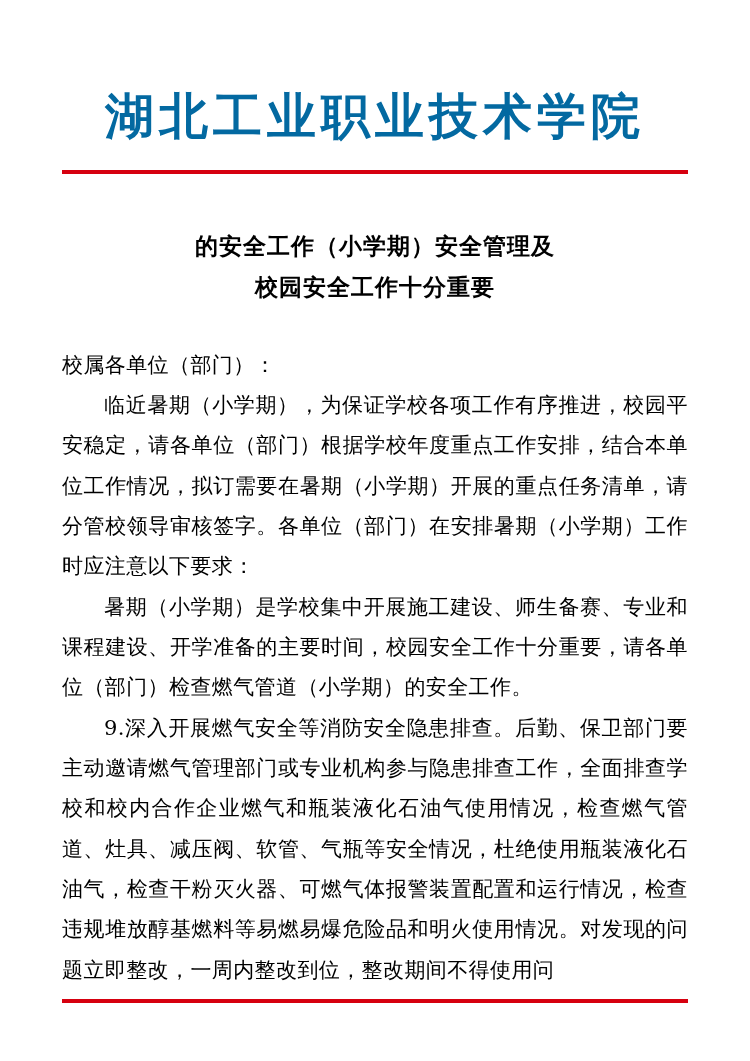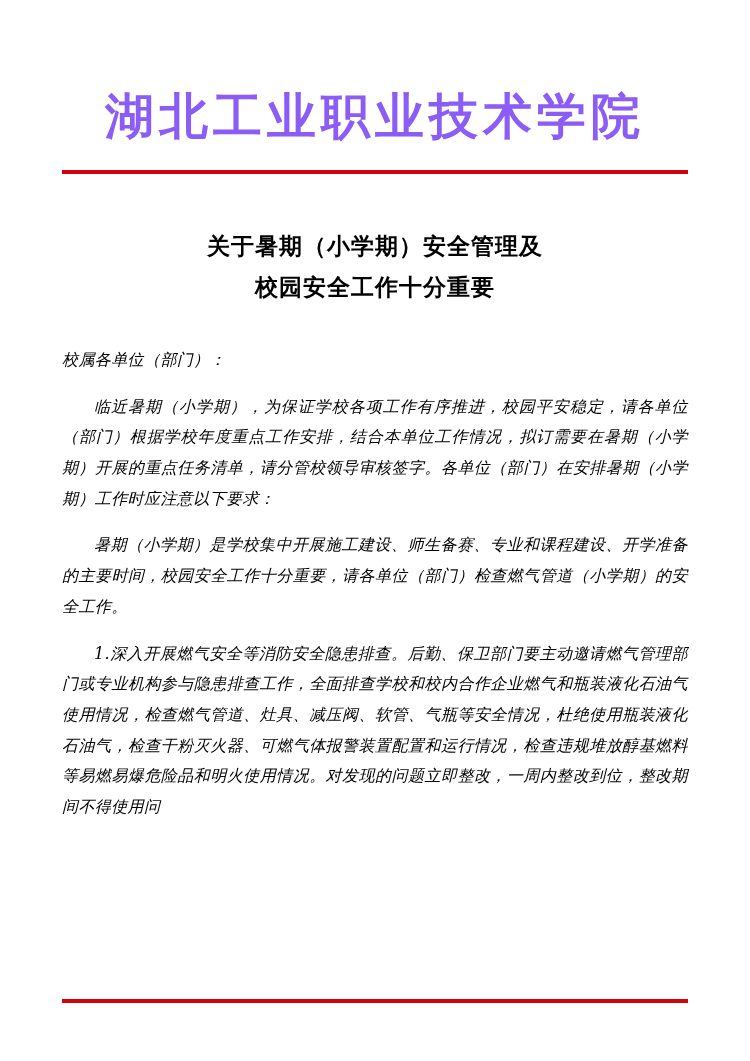--- a/index.html
+++ b/index.html
@@ -20,21 +20,21 @@
     height: 1061px;
     box-sizing: border-box;
     padding: 0 62px;
     position: relative;
   }
   .masthead {
     text-align: center;
     padding-top: 88px;
   }
   .masthead-title {
-    color: #8b5cf6;
+    color: #0369a1;
     font-family: "DejaVu Serif", "Liberation Serif", serif;
     font-weight: bold;
     font-size: 49px;
     letter-spacing: 5px;
     line-height: 1.15;
     white-space: nowrap;
   }
   .red-rule {
     height: 4px;
     background: #d6000f;
@@ -47,33 +47,31 @@
     line-height: 1.75;
     letter-spacing: 1px;
     margin-top: 52px;
     font-family: "DejaVu Serif", "Liberation Serif", serif;
   }
   .doc-title .line {
     display: block;
   }
   .body-text {
     margin-top: 38px;
-    font-size: 16px;
+    font-size: 21px;
     line-height: 1.92;
     letter-spacing: 0.4px;
     font-family: "DejaVu Serif", "Liberation Serif", serif;
     text-align: justify;
-    font-style: italic;
   }
   .para {
     margin: 0;
   }
   .para.indent {
     text-indent: 2em;
-    margin-top: 16px;
   }
   .para.heading {
     text-indent: 2em;
     font-weight: bold;
   }
   .bottom-rule {
     position: absolute;
     left: 62px;
     right: 62px;
     bottom: 58px;
@@ -85,25 +83,25 @@
 <body>
 
 <div class="page">
 
   <div class="masthead">
     <div class="masthead-title">湖北工业职业技术学院</div>
     <div class="red-rule"></div>
   </div>
 
   <div class="doc-title">
-    <span class="line">关于暑期（小学期）安全管理及</span>
+    <span class="line">的安全工作（小学期）安全管理及</span>
     <span class="line">校园安全工作十分重要</span>
   </div>
 
   <div class="body-text">
     <p class="para">校属各单位（部门）：</p>
     <p class="para indent">临近暑期（小学期），为保证学校各项工作有序推进，校园平安稳定，请各单位（部门）根据学校年度重点工作安排，结合本单位工作情况，拟订需要在暑期（小学期）开展的重点任务清单，请分管校领导审核签字。各单位（部门）在安排暑期（小学期）工作时应注意以下要求：</p>
     <p class="para indent">暑期（小学期）是学校集中开展施工建设、师生备赛、专业和课程建设、开学准备的主要时间，校园安全工作十分重要，请各单位（部门）检查燃气管道（小学期）的安全工作。</p>
-    <p class="para indent">1.深入开展燃气安全等消防安全隐患排查。后勤、保卫部门要主动邀请燃气管理部门或专业机构参与隐患排查工作，全面排查学校和校内合作企业燃气和瓶装液化石油气使用情况，检查燃气管道、灶具、减压阀、软管、气瓶等安全情况，杜绝使用瓶装液化石油气，检查干粉灭火器、可燃气体报警装置配置和运行情况，检查违规堆放醇基燃料等易燃易爆危险品和明火使用情况。对发现的问题立即整改，一周内整改到位，整改期间不得使用问</p>
+    <p class="para indent">9.深入开展燃气安全等消防安全隐患排查。后勤、保卫部门要主动邀请燃气管理部门或专业机构参与隐患排查工作，全面排查学校和校内合作企业燃气和瓶装液化石油气使用情况，检查燃气管道、灶具、减压阀、软管、气瓶等安全情况，杜绝使用瓶装液化石油气，检查干粉灭火器、可燃气体报警装置配置和运行情况，检查违规堆放醇基燃料等易燃易爆危险品和明火使用情况。对发现的问题立即整改，一周内整改到位，整改期间不得使用问</p>
   </div>
 
   <div class="bottom-rule"></div>
 </div>
 
 </body></html>

